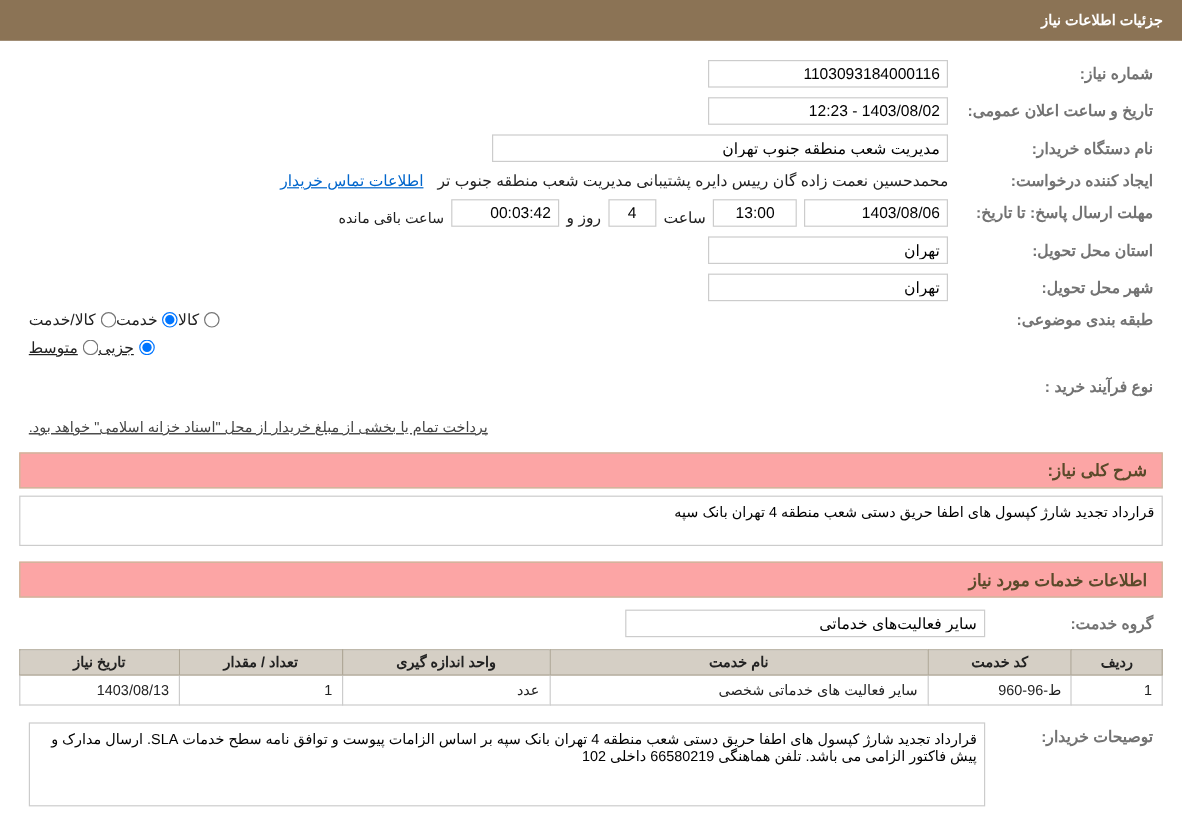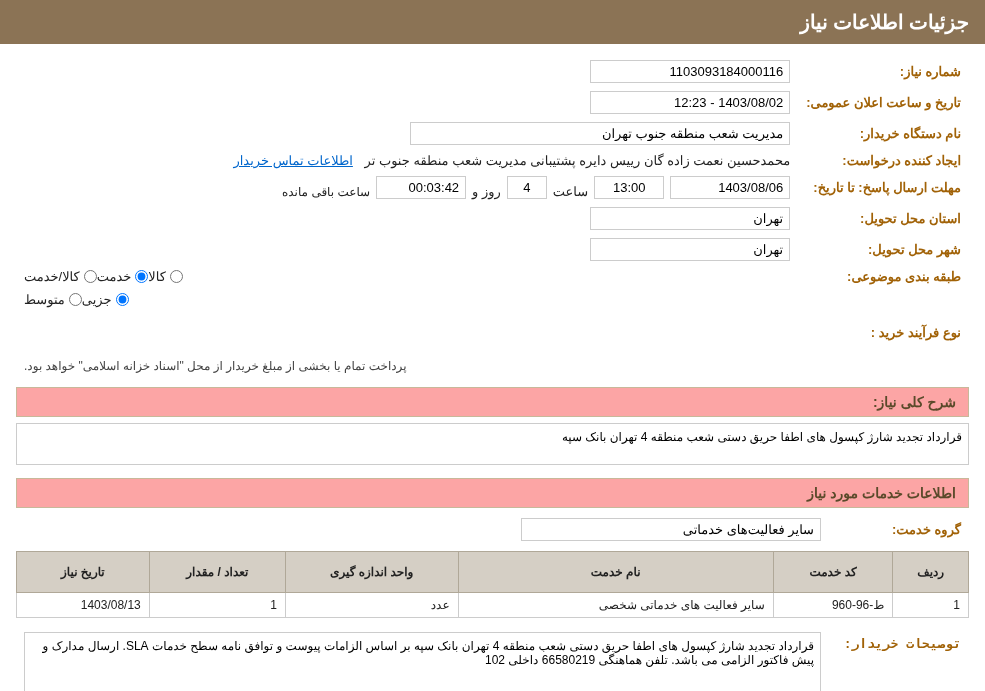--- a/index.html
+++ b/index.html
@@ -14,37 +14,37 @@
       max-width: 985px;
       margin: 0 auto;
       background: #fff;
       min-height: 691px;
     }
     .header-bar {
       background: #8B7355;
       color: #fff;
       text-align: right;
       padding: 10px 16px;
-      font-size: 20px;
+      font-size: 12px;
       font-weight: bold;
     }
     .content {
       padding: 12px 16px;
     }
     .info-table {
       width: 100%;
       border-collapse: collapse;
       margin-bottom: 10px;
     }
     .info-table td {
       padding: 4px 8px;
       vertical-align: middle;
     }
     .label-cell {
-      color: #a16207;
+      color: #737373;
       font-weight: bold;
       white-space: nowrap;
       text-align: right;
       width: 140px;
     }
     .value-cell {
       text-align: right;
     }
     .input-field {
       border: 1px solid #ccc;
@@ -91,21 +91,21 @@
     }
     .services-table {
       width: 100%;
       border-collapse: collapse;
       margin-bottom: 10px;
       border: 1px solid #ccc;
     }
     .services-table th {
       background: #d5cfc5;
       border: 1px solid #b0a898;
-      padding: 13px 8px;
+      padding: 3px 8px;
       text-align: center;
       font-weight: bold;
       font-size: 12px;
       margin-left: 34px;
     }
     .services-table td {
       border: 1px solid #ccc;
       padding: 5px 8px;
       text-align: right;
       font-size: 12px;
@@ -232,21 +232,21 @@
               <span>کالا</span>
               <input type="radio" name="tabaqe" style="">
             </div>
           </div>
         </td>
       </tr>
 
       <tr>
         <td class="label-cell">نوع فرآیند خرید :</td>
         <td class="value-cell">
-          <div style="display:flex; flex-direction: column; align-items: flex-end; gap:4px;">
+          <div style="display:flex; flex-direction: column; align-items: flex-end; gap:4px;text-decoration:underline;">
             <div class="radio-group">
               <div class="radio-item">
                 <span>متوسط</span>
                 <input type="radio" name="faraind" style="">
               </div>
               <div class="radio-item">
                 <span>جزیی</span>
                 <input type="radio" name="faraind" checked="" style="">
               </div>
             </div>
@@ -298,21 +298,21 @@
             <td>عدد</td>
             <td>1</td>
             <td>1403/08/13</td>
           </tr>
         </tbody>
     </table>
 
     <table class="info-table">
       <tbody>
           <tr>
-        <td class="label-cell" style="vertical-align:top; padding-top:8px;font-family:Liberation Mono, monospace;">توصیحات خریدار:</td>
+        <td class="label-cell" style="vertical-align:top; padding-top:8px;">توصیحات خریدار:</td>
         <td class="value-cell">
           <textarea class="textarea-field" style="min-height: 70px;" readonly="">قرارداد تجدید شارژ کپسول های اطفا حریق دستی شعب منطقه 4 تهران بانک سپه بر اساس الزامات پیوست و توافق نامه سطح خدمات SLA. ارسال مدارک و پیش فاکتور الزامی می باشد. تلفن هماهنگی 66580219 داخلی 102</textarea>
         </td>
       </tr>
     </tbody>
       </table>
 
     <div class="buttons-row">
       <button class="btn btn-back">بازگشت</button>
       <button class="btn btn-print">چاپ</button>

